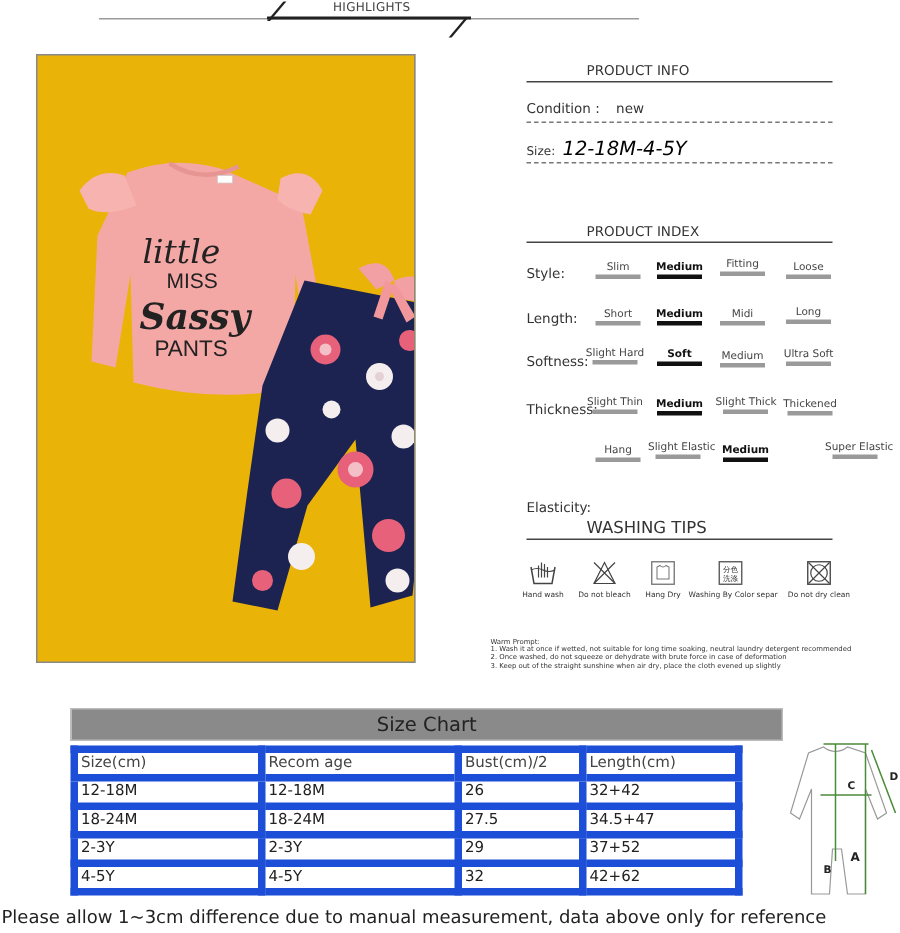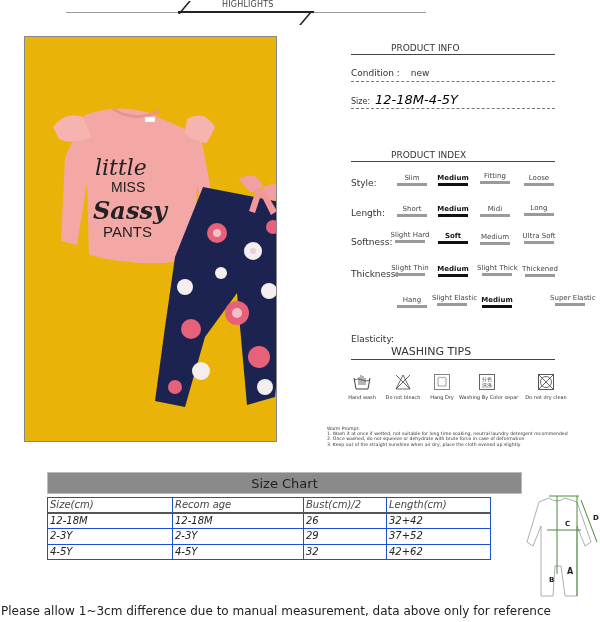--- a/index.html
+++ b/index.html
@@ -32,21 +32,21 @@
 
   .wash-item { position: absolute; top: 373px; width: 56px; text-align: center; }
   .wash-item svg { display: block; margin: 0 auto; }
   .wash-item .lbl { display: block; margin-top: 3px; font-size: 5px; color: #333; white-space: nowrap; }
 
   .warm { position: absolute; left: 327px; top: 426px; font-size: 4.6px; line-height: 5.2px; color: #333; white-space: nowrap; }
 
   
   .chart-head { position: absolute; left: 47px; top: 472px; width: 475px; height: 22px; background: #8a8a8a; border: 1px solid #bbb; text-align: center; font-size: 13px; line-height: 21px; color: #222; }
   table.size { position: absolute; left: 47px; top: 497px; border-collapse: collapse; font-size: 10px; color: #222; }
-  table.size td { border: 1px solid #1d4ed8; height: 15.6px; padding: 0 2px; line-height: 14px; white-space: nowrap; font-style: italic; }
+  table.size td { border: 5px solid #1d4ed8; height: 15.6px; padding: 0 2px; line-height: 14px; white-space: nowrap; }
   table.size tr.head td { border-bottom: 2px solid #555; color: #444; font-size: 10px; }
   table.size td.c1 { width: 125px; }
   table.size td.c2 { width: 131px; }
   table.size td.c3 { width: 83px; }
   table.size td.c4 { width: 104px; }
 
   .diagram { position: absolute; left: 525px; top: 492px; width: 75px; height: 105px; }
 
   .footer-note { position: absolute; left: 1px; top: 604px; font-size: 12px; color: #222; white-space: nowrap; }
 </style>
@@ -271,20 +271,26 @@
     <td class="c3">Bust(cm)/2</td>
     <td class="c4">Length(cm)</td>
   </tr>
   <tr>
     <td>12-18M</td>
     <td>12-18M</td>
     <td>26</td>
     <td>32+42</td>
   </tr>
   <tr>
+    <td>18-24M</td>
+    <td>18-24M</td>
+    <td>27.5</td>
+    <td>34.5+47</td>
+  </tr>
+  <tr>
     <td>2-3Y</td>
     <td>2-3Y</td>
     <td>29</td>
     <td>37+52</td>
   </tr>
   <tr>
     <td>4-5Y</td>
     <td>4-5Y</td>
     <td>32</td>
     <td>42+62</td>

